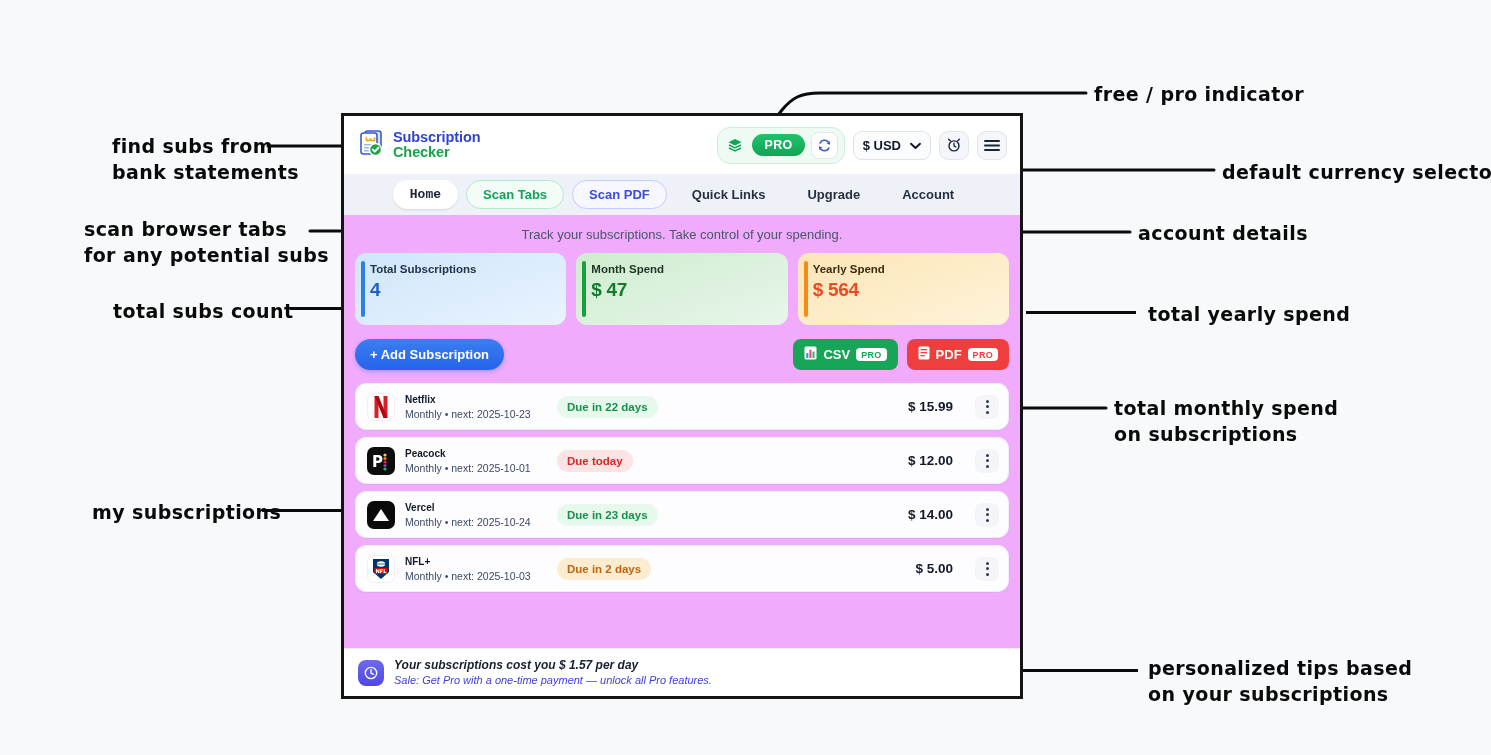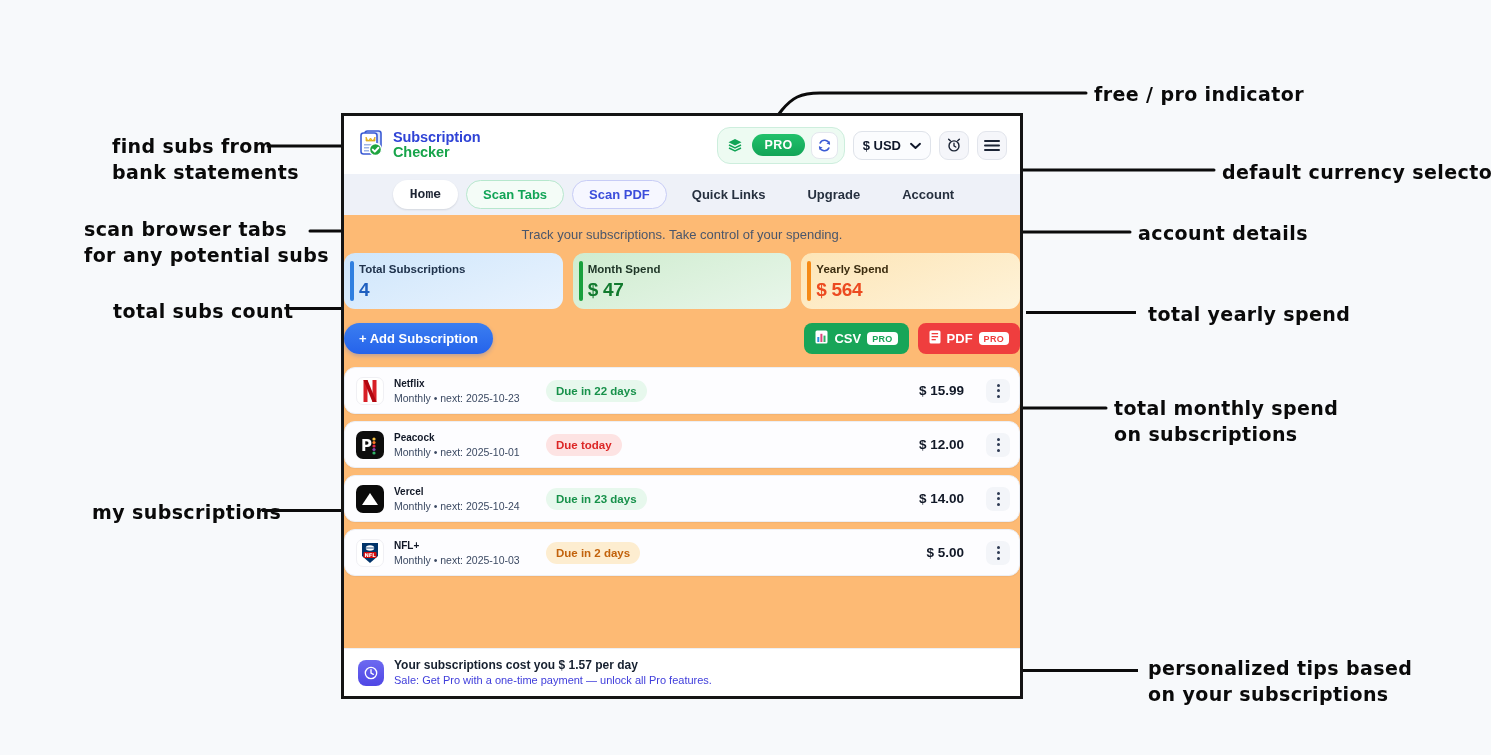--- a/index.html
+++ b/index.html
@@ -92,29 +92,29 @@
     font-size: 13px; font-weight: 700; color: #1d2433;
     padding: 6px 16px; border-radius: 15px;
     border: 1px solid transparent;
   }
   .tab.home { background: #ffffff; box-shadow: 0 1px 2px rgba(16,24,40,.12); font-family: Liberation Mono, monospace; }
   .tab.scantabs { color: #12a457; border-color: #b6e7cd; background: #f4fcf7; }
   .tab.scanpdf  { color: #3b4ddb; border-color: #c7ccf6; background: #f6f7ff; text-align: right; }
   .tab.plain { font-weight: 600; color: #26303f; }
 
   
-  .appbody { flex: 1 1 auto; background: #fdba74; padding: 0 0; position: relative; }
+  .appbody { flex: 1 1 auto; background: #f0abfc; padding: 0 11px; position: relative; }
   .tagline {
     text-align: center; font-size: 13px; color: #4a566b;
     padding: 12px 0 11px;
   }
 
   .stats { display: flex; gap: 10px; }
   .stat {
-    flex: 1 1 0; height: 56px; border-radius: 11px;
+    flex: 1 1 0; height: 72px; border-radius: 11px;
     position: relative; padding: 10px 12px 0 15px;
     overflow: hidden;
   }
   .stat .bar { position: absolute; left: 6px; top: 8px; bottom: 8px; width: 4px; border-radius: 3px; }
   .stat .lbl { font-size: 11.5px; font-weight: 600; margin-bottom: 4px; }
   .stat .val { font-size: 19px; font-weight: 800; letter-spacing: -0.3px; }
   .s-blue  { background: linear-gradient(160deg,#cfe6fb,#e9f3fe); }
   .s-blue .bar { background: #2f7fe0; }
   .s-blue .lbl { color: #20334d; }
   .s-blue .val { color: #1f5fbf; }
@@ -181,21 +181,21 @@
     width: 24px; height: 24px; border-radius: 7px; margin-left: 12px;
     background: #f3f5f9; display: flex; flex-direction: column;
     align-items: center; justify-content: center; gap: 2.5px; flex: 0 0 24px;
   }
   .kebab i { width: 3px; height: 3px; border-radius: 50%; background: #2e3a52; display:block; }
 
   
   .tipbar {
     flex: 0 0 48px; height: 48px;
     background: #ffffff; border-top: 1px solid #edf0f5;
-    display: flex; align-items: center; gap: 10px; padding: 16px 14px;
+    display: flex; align-items: center; gap: 10px; padding: 16px 14px; font-style: italic;
   }
   .tip-icon {
     width: 26px; height: 26px; border-radius: 8px;
     background: linear-gradient(180deg,#6d6af0,#4f46e5);
     display: flex; align-items: center; justify-content: center; flex: 0 0 26px;
   }
   .tip-l1 { font-size: 12px; font-weight: 600; color: #16202f; line-height: 16px; }
   .tip-l2 { font-size: 11px; color: #3f3ddb; line-height: 15px; }
 </style>
 </head>

